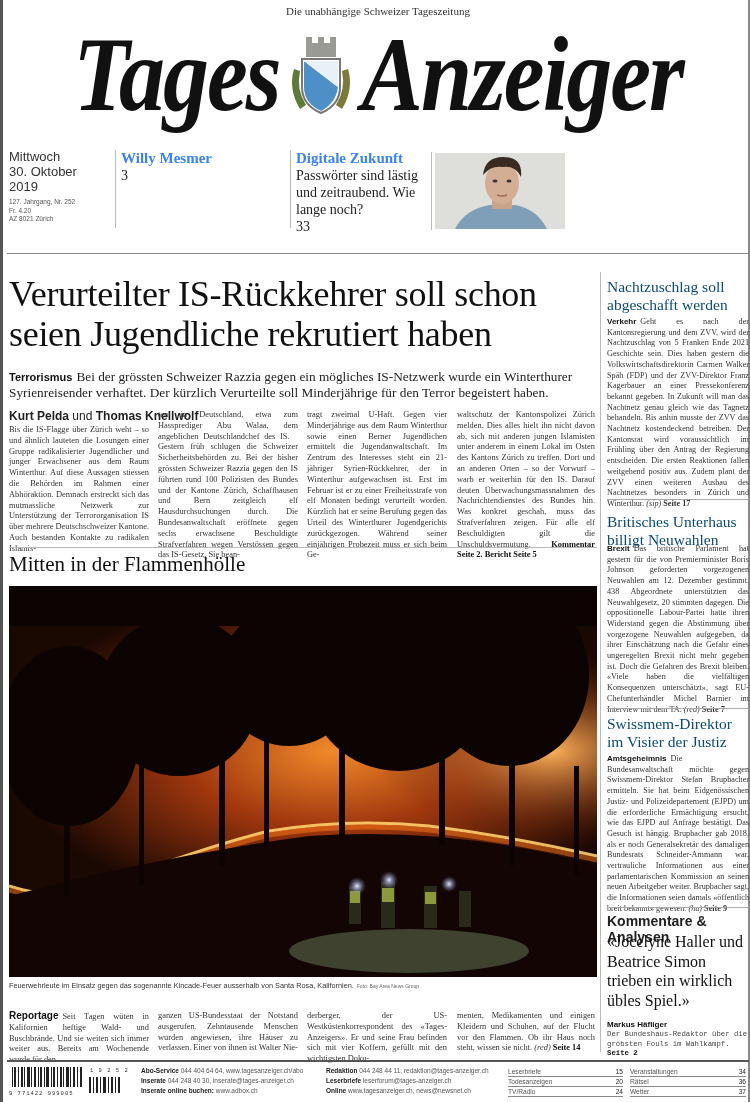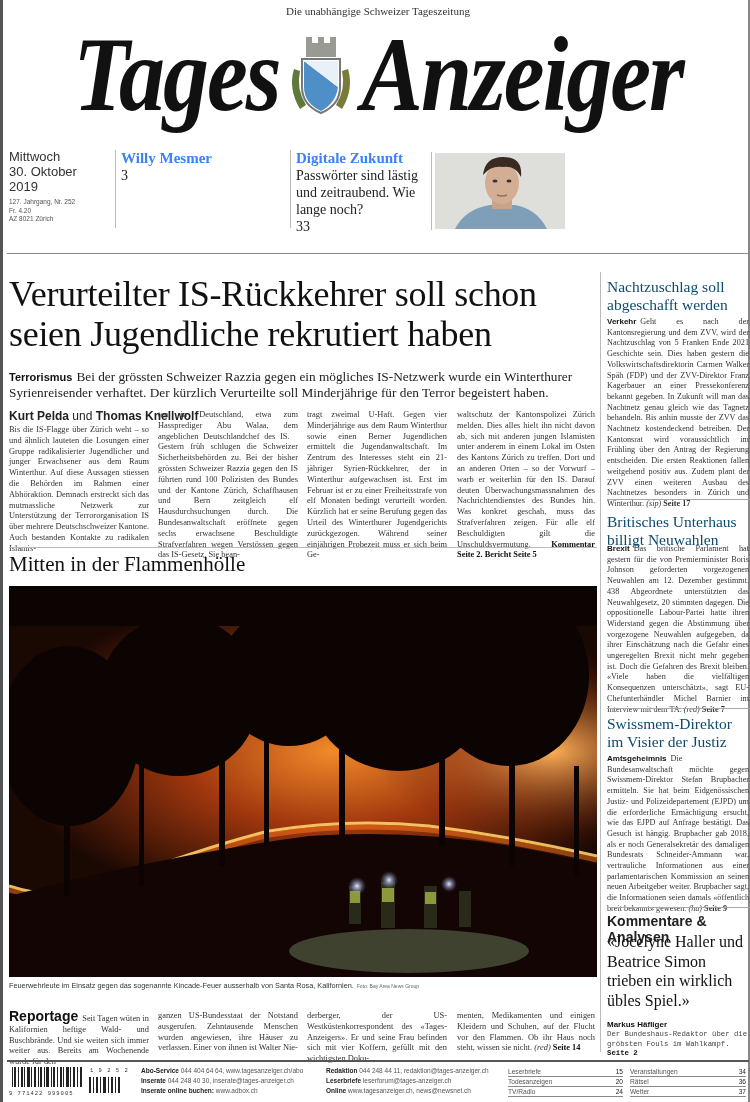--- a/index.html
+++ b/index.html
@@ -203,21 +203,21 @@
       <circle cx="348" cy="300" r="9" fill="url(#lamp)"></circle>
       <circle cx="380" cy="294" r="9" fill="url(#lamp)"></circle>
       <circle cx="440" cy="298" r="8" fill="url(#lamp)"></circle>
     </svg>
   </div>
   <div class="caption">
     <span>Feuerwehrleute im Einsatz gegen das sogenannte Kincade-Feuer ausserhalb von Santa Rosa, Kalifornien.</span><span class="credit">Foto: Bay Area News Group</span>
   </div>
 
   <div class="col" style="top:1011px;left:6px;width:140px;">
-    <span class="kicker" style="font-size:14px">Reportage</span><span>Seit Tagen wüten in Kalifornien heftige Wald- und Buschbrände. Und sie weiten sich immer weiter aus. Bereits am Wochenende wurde für den</span>
+    <span class="kicker" style="font-size:10px">Reportage</span><span>Seit Tagen wüten in Kalifornien heftige Wald- und Buschbrände. Und sie weiten sich immer weiter aus. Bereits am Wochenende wurde für den</span>
   </div>
   <div class="col" style="top:1011px;left:155px;width:140px;">ganzen US-Bundesstaat der Notstand ausgerufen. Zehntausende Menschen wurden angewiesen, ihre Häuser zu verlassen. Einer von ihnen ist Walter Nie-</div>
   <div class="col" style="top:1011px;left:304px;width:140px;">derberger, der US-Westküstenkorrespondent des «Tages-Anzeigers». Er und seine Frau befinden sich mit vier Koffern, gefüllt mit den wichtigsten Doku-</div>
   <div class="col" style="top:1011px;left:454px;width:138px;">
     <span>menten, Medikamenten und einigen Kleidern und Schuhen, auf der Flucht vor den Flammen. Ob ihr Haus noch steht, wissen sie nicht.</span>
     <i>(red)</i>
     <b>Seite 14</b>
   </div>
 
   <div class="vr" style="top:272px;left:597px;height:780px;"></div>

